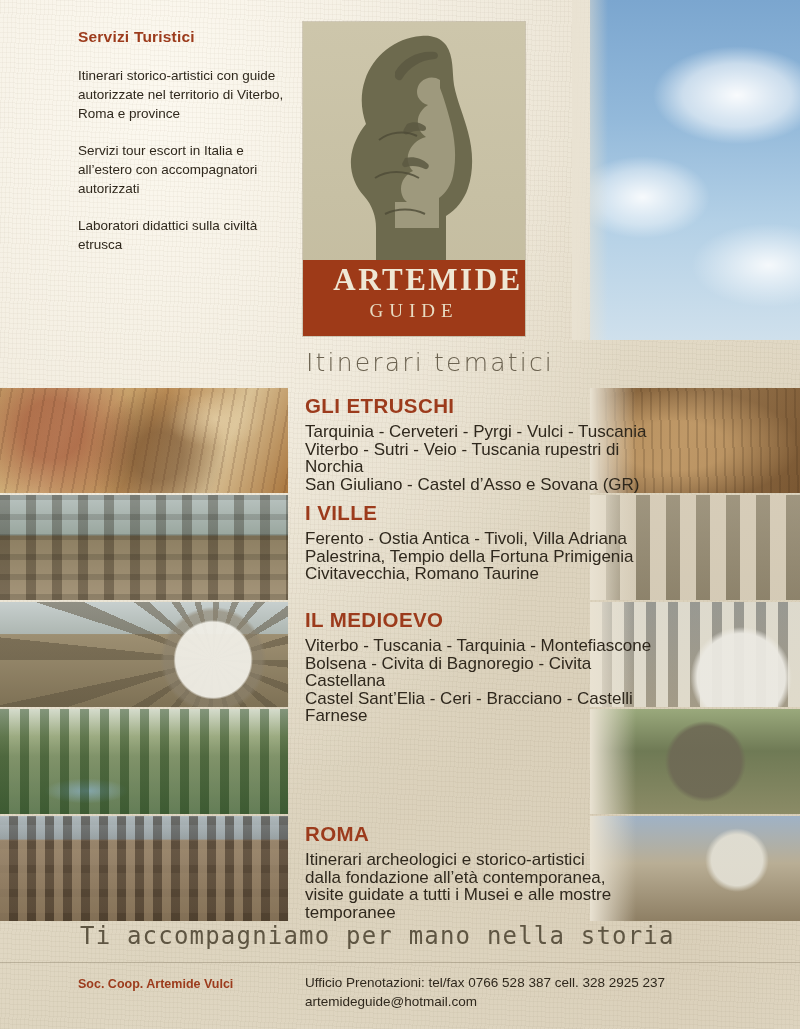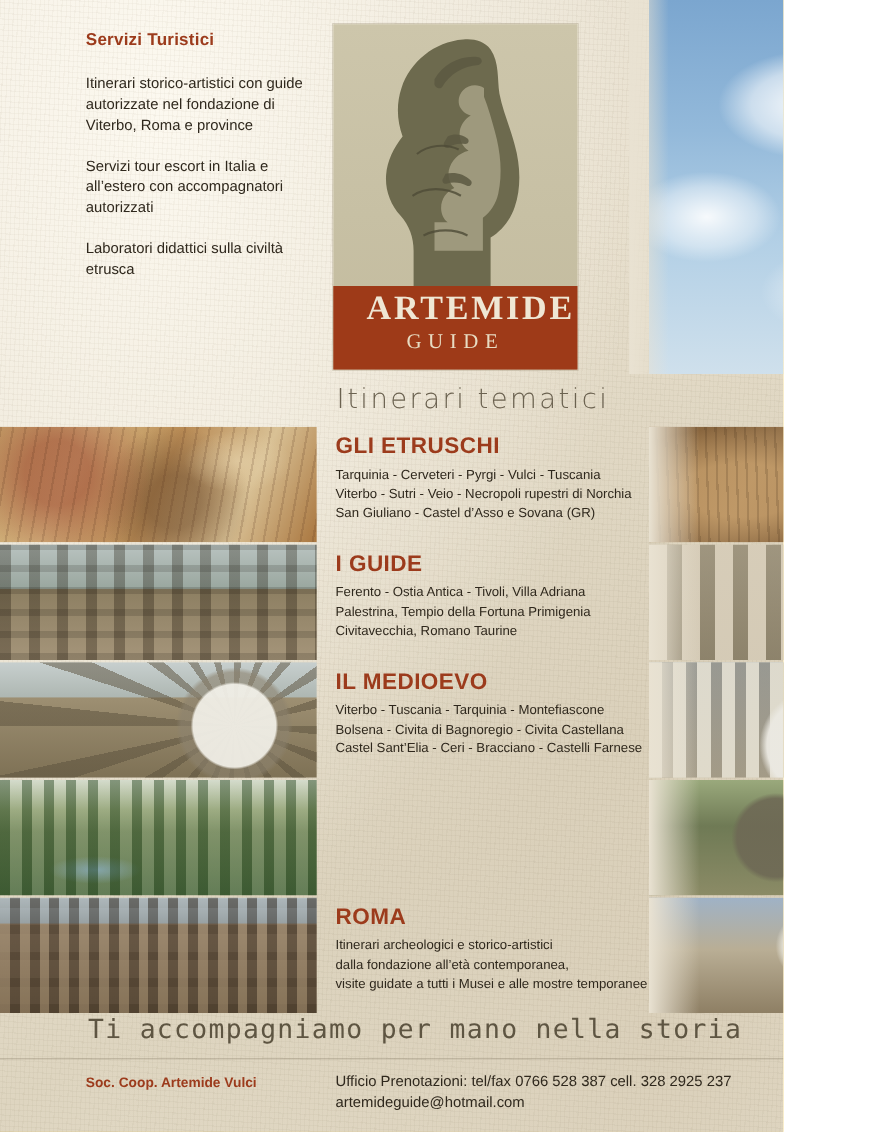--- a/index.html
+++ b/index.html
@@ -3,21 +3,21 @@
 <meta charset="utf-8">
 <style>
   * { box-sizing: border-box; }
   html, body {
     margin: 0; padding: 0;
     background: #ffffff;
     font-family: "Liberation Sans", sans-serif;
   }
   .page {
     position: relative;
-    width: 712px;
+    width: 800px;
     height: 1029px;
     overflow: hidden;
     background: #eab308;
   }
 
   
   .paper-bg {
     position: absolute; inset: 0;
     background:
       radial-gradient(ellipse at 20% 10%, rgba(255,252,244,0.85) 0%, rgba(255,252,244,0) 55%),
@@ -101,21 +101,21 @@
   .strip-right:before {
     content:""; position:absolute; left:0; top:0; width:46px; height:100%;
     background: linear-gradient(90deg, rgba(233,226,210,1) 0%, rgba(233,226,210,0) 100%);
     z-index: 3;
   }
   .row-text { position: absolute; left: 305px; top: 6px; width: 370px; z-index: 4; }
   .row-title {
     font-size: 20.5px; font-weight: bold; color: #9c3b1c; letter-spacing: 0.4px;
     margin-bottom: 5px;
   }
-  .row-lines { font-size: 12px; line-height: 17.5px; color: #2f281d; }
+  .row-lines { font-size: 17px; line-height: 17.5px; color: #2f281d; }
 
   
   .art { position: absolute; inset: 0; }
 
   
   .art-etr {
     background:
       radial-gradient(circle at 18% 40%, rgba(150,60,40,0.55) 0 12%, rgba(150,60,40,0) 35%),
       radial-gradient(circle at 55% 65%, rgba(90,60,35,0.45) 0 14%, rgba(90,60,35,0) 40%),
       linear-gradient(115deg, #c9a96f 0%, #d8bb84 25%, #b98b55 50%, #d9c195 75%, #a9763f 100%);
@@ -233,21 +233,21 @@
 
 <div class="page">
   <div class="paper-bg"></div>
   <div class="paper-grain"></div>
 
   <div class="header">
     <div class="sky"></div>
 
     <div class="tour-text">
       <div class="tour-title">Servizi Turistici</div>
-      <div class="tour-para">Itinerari storico-artistici con guide autorizzate nel fondazione di Viterbo, Roma e province</div>
+      <div class="tour-para">Itinerari storico-artistici con guide autorizzate nel territorio di Viterbo, Roma e province</div>
       <div class="tour-para">Servizi tour escort in Italia e all’estero con accompagnatori autorizzati</div>
       <div class="tour-para">Laboratori didattici sulla civiltà etrusca</div>
     </div>
 
     <div class="logo-block">
       <div class="logo-head">
         <svg width="210" height="232" viewBox="0 0 210 232" aria-hidden="true">
           <g fill="#6d6a4e">
             <path d="M112 8c-26 2-48 20-56 44-5 15-4 30 1 44-8 10-14 22-15 35-1 14 4 27 13 37 8 9 12 20 12 32l0 32 70 0 0-44c10-6 18-16 22-28 6-18 5-38 0-56-4-16-11-31-14-47-2-14 0-28-8-40-6-8-16-10-25-9z"></path>
           </g>
@@ -281,35 +281,35 @@
       <div class="strip-left">
           <div class="art art-etr"></div>
         </div>
       <div class="strip-right">
           <div class="art art-etr-r"></div>
         </div>
       <div class="row-text">
         <div class="row-title">GLI ETRUSCHI</div>
         <div class="row-lines">
           <div>Tarquinia - Cerveteri - Pyrgi - Vulci - Tuscania</div>
-          <div>Viterbo - Sutri - Veio - Necropoli rupestri di Norchia</div>
+          <div>Viterbo - Sutri - Veio - Tuscania rupestri di Norchia</div>
           <div>San Giuliano - Castel d’Asso e Sovana (GR)</div>
         </div>
       </div>
     </div>
 
     <div class="row">
       <div class="strip-left">
           <div class="art art-rom"></div>
         </div>
       <div class="strip-right">
           <div class="art art-rom-r"></div>
         </div>
       <div class="row-text">
-        <div class="row-title">I GUIDE</div>
+        <div class="row-title">I VILLE</div>
         <div class="row-lines">
           <div>Ferento - Ostia Antica - Tivoli, Villa Adriana</div>
           <div>Palestrina, Tempio della Fortuna Primigenia</div>
           <div>Civitavecchia, Romano Taurine</div>
         </div>
       </div>
     </div>
 
     <div class="row">
       <div class="strip-left">

